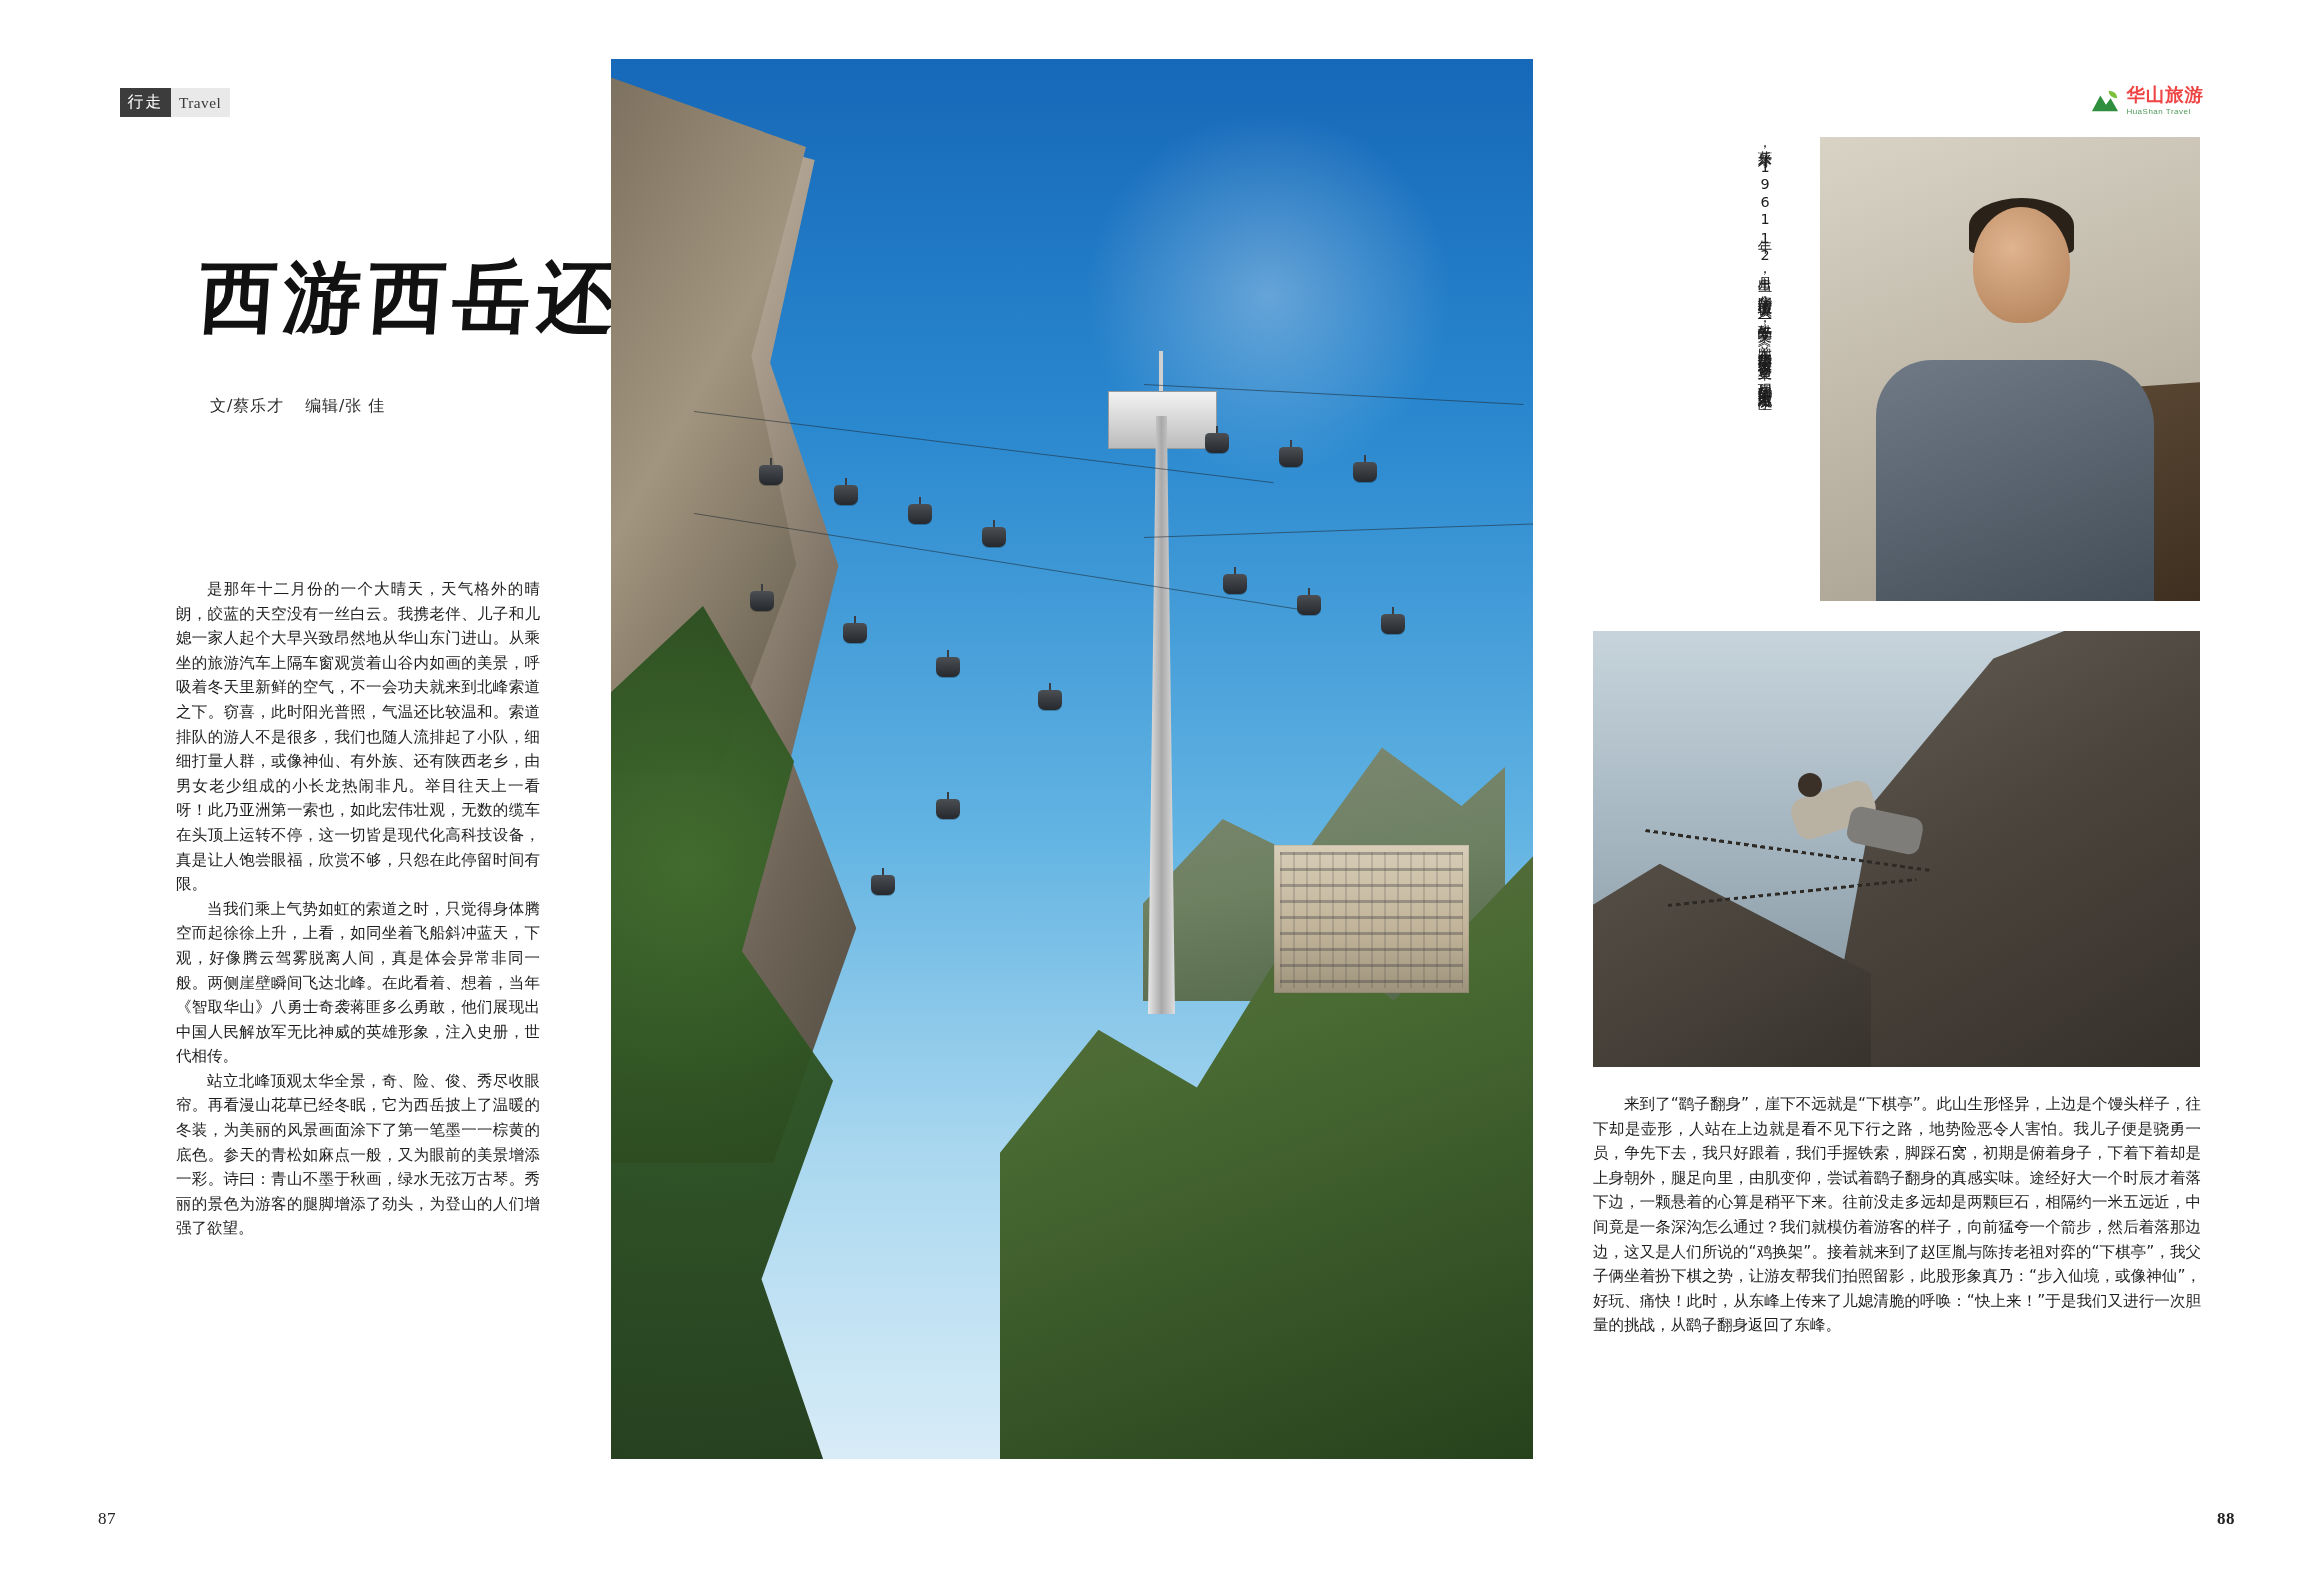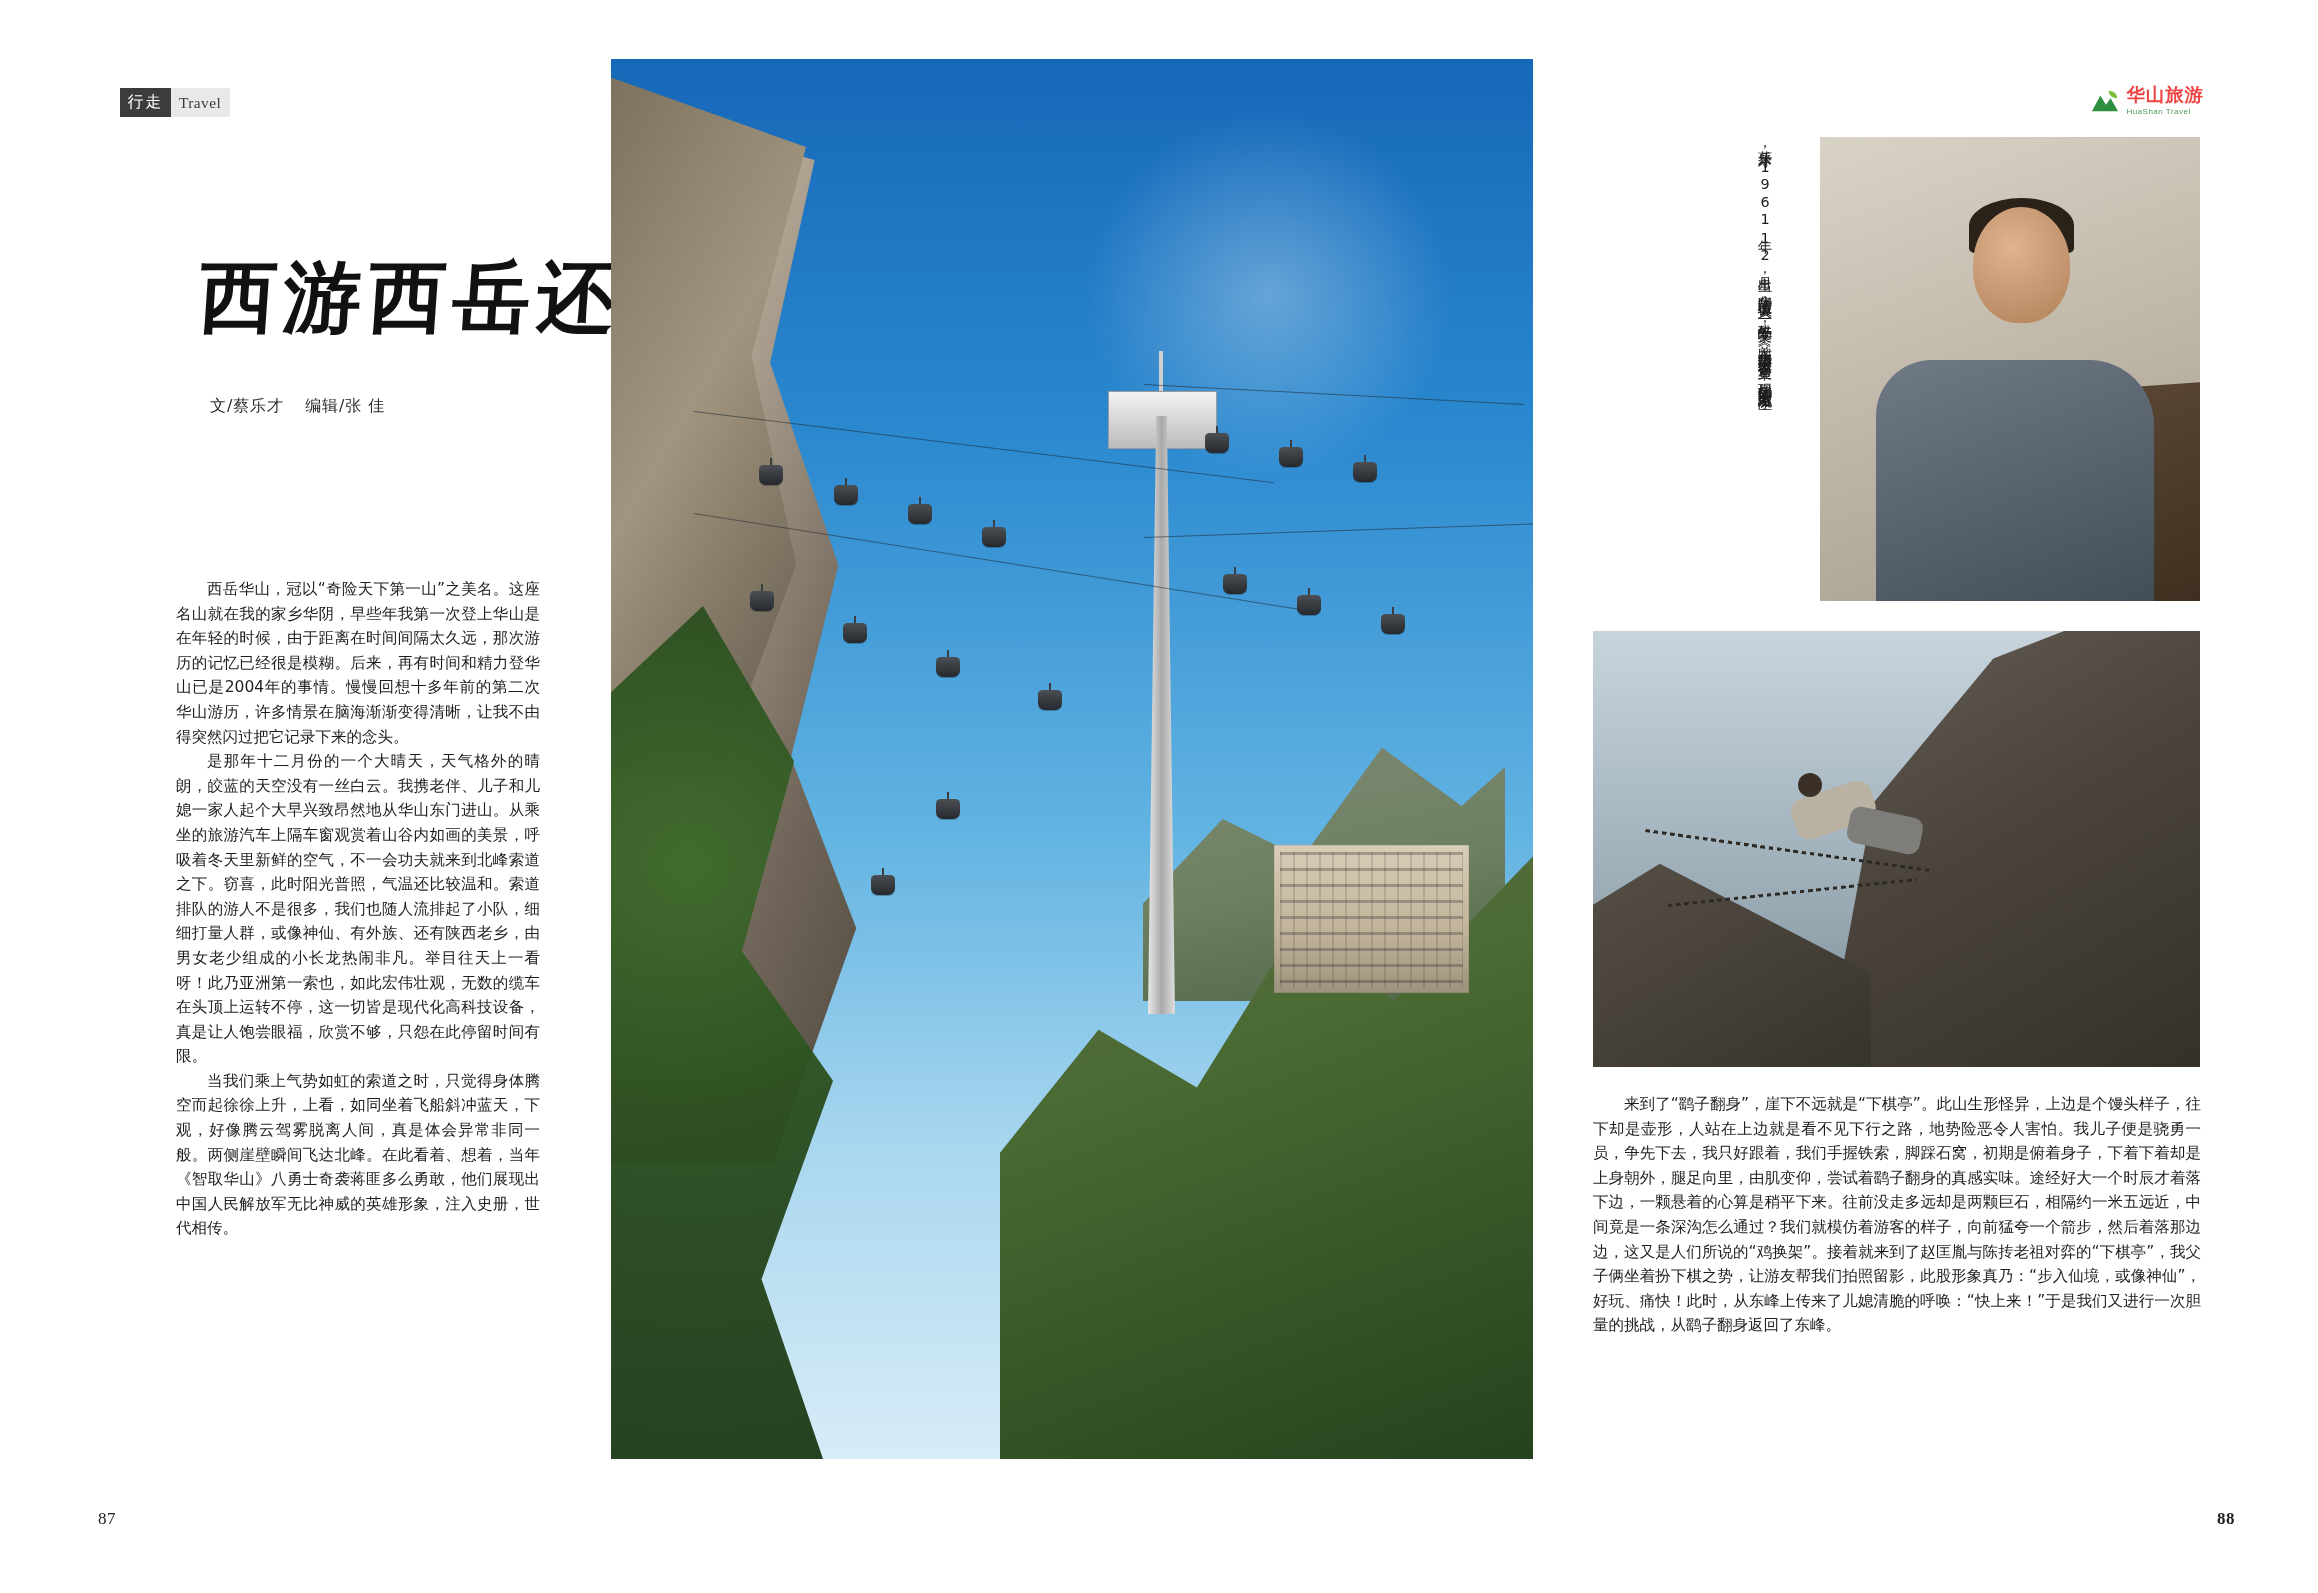--- a/index.html
+++ b/index.html
@@ -387,23 +387,23 @@
       <div class="rh-en">Travel</div>
     </div>
 
     <div class="article-title">西游西岳还想再三</div>
 
     <div class="byline">
       <span>文/蔡乐才</span><span class="sep"></span><span>编辑/张 佳</span>
     </div>
 
     <div class="body-col left-body">
-      <p>西岳华山，冠以“奇险天下第一山”之美名。这座名山就在我的家乡华阴，早些年我第一次登上华山是在年轻的时候，由于距离在时间间隔太久远，那次游历的记忆已经很是模糊。后来，再有时间和精力登华山已是2004年的事情。慢慢回想十多年前的第二次华山游历，许多情景在脑海渐渐变得清晰，让我不由得突然闪过把它记录下来的念头。</p>
       <p>是那年十二月份的一个大晴天，天气格外的晴朗，皎蓝的天空没有一丝白云。我携老伴、儿子和儿媳一家人起个大早兴致昂然地从华山东门进山。从乘坐的旅游汽车上隔车窗观赏着山谷内如画的美景，呼吸着冬天里新鲜的空气，不一会功夫就来到北峰索道之下。窃喜，此时阳光普照，气温还比较温和。索道排队的游人不是很多，我们也随人流排起了小队，细细打量人群，或像神仙、有外族、还有陕西老乡，由男女老少组成的小长龙热闹非凡。举目往天上一看呀！此乃亚洲第一索也，如此宏伟壮观，无数的缆车在头顶上运转不停，这一切皆是现代化高科技设备，真是让人饱尝眼福，欣赏不够，只怨在此停留时间有限。</p>
       <p>当我们乘上气势如虹的索道之时，只觉得身体腾空而起徐徐上升，上看，如同坐着飞船斜冲蓝天，下观，好像腾云驾雾脱离人间，真是体会异常非同一般。两侧崖壁瞬间飞达北峰。在此看着、想着，当年《智取华山》八勇士奇袭蒋匪多么勇敢，他们展现出中国人民解放军无比神威的英雄形象，注入史册，世代相传。</p>
+      <p>站立北峰顶观太华全景，奇、险、俊、秀尽收眼帘。再看漫山花草已经冬眠，它为西岳披上了温暖的冬装，为美丽的风景画面涂下了第一笔墨一一棕黄的底色。参天的青松如麻点一般，又为眼前的美景增添一彩。诗曰：青山不墨于秋画，绿水无弦万古琴。秀丽的景色为游客的腿脚增添了劲头，为登山的人们增强了欲望。</p>
     </div>
 
     <div class="page-num left">87</div>
   </div>
 
   <div class="photo-main">
     <div class="sky"></div>
     <div class="sun-haze"></div>
     <div class="cliff-left"></div>
     <div class="cliff-left2"></div>

